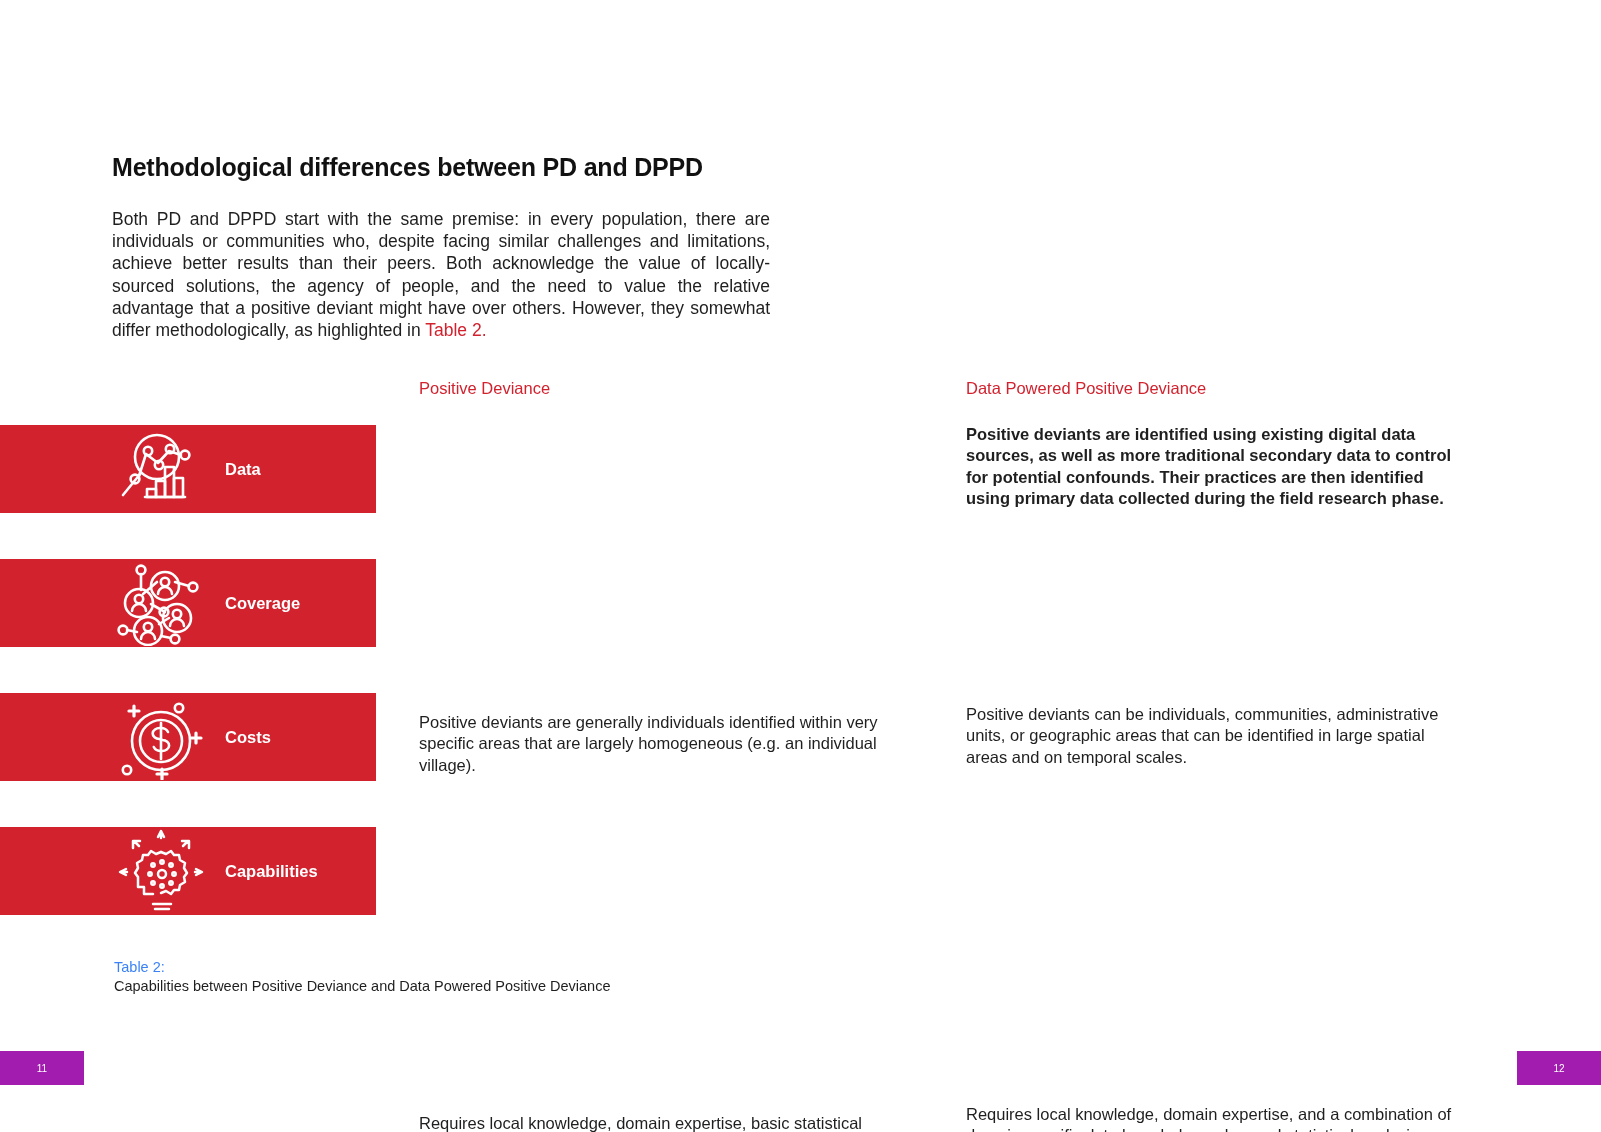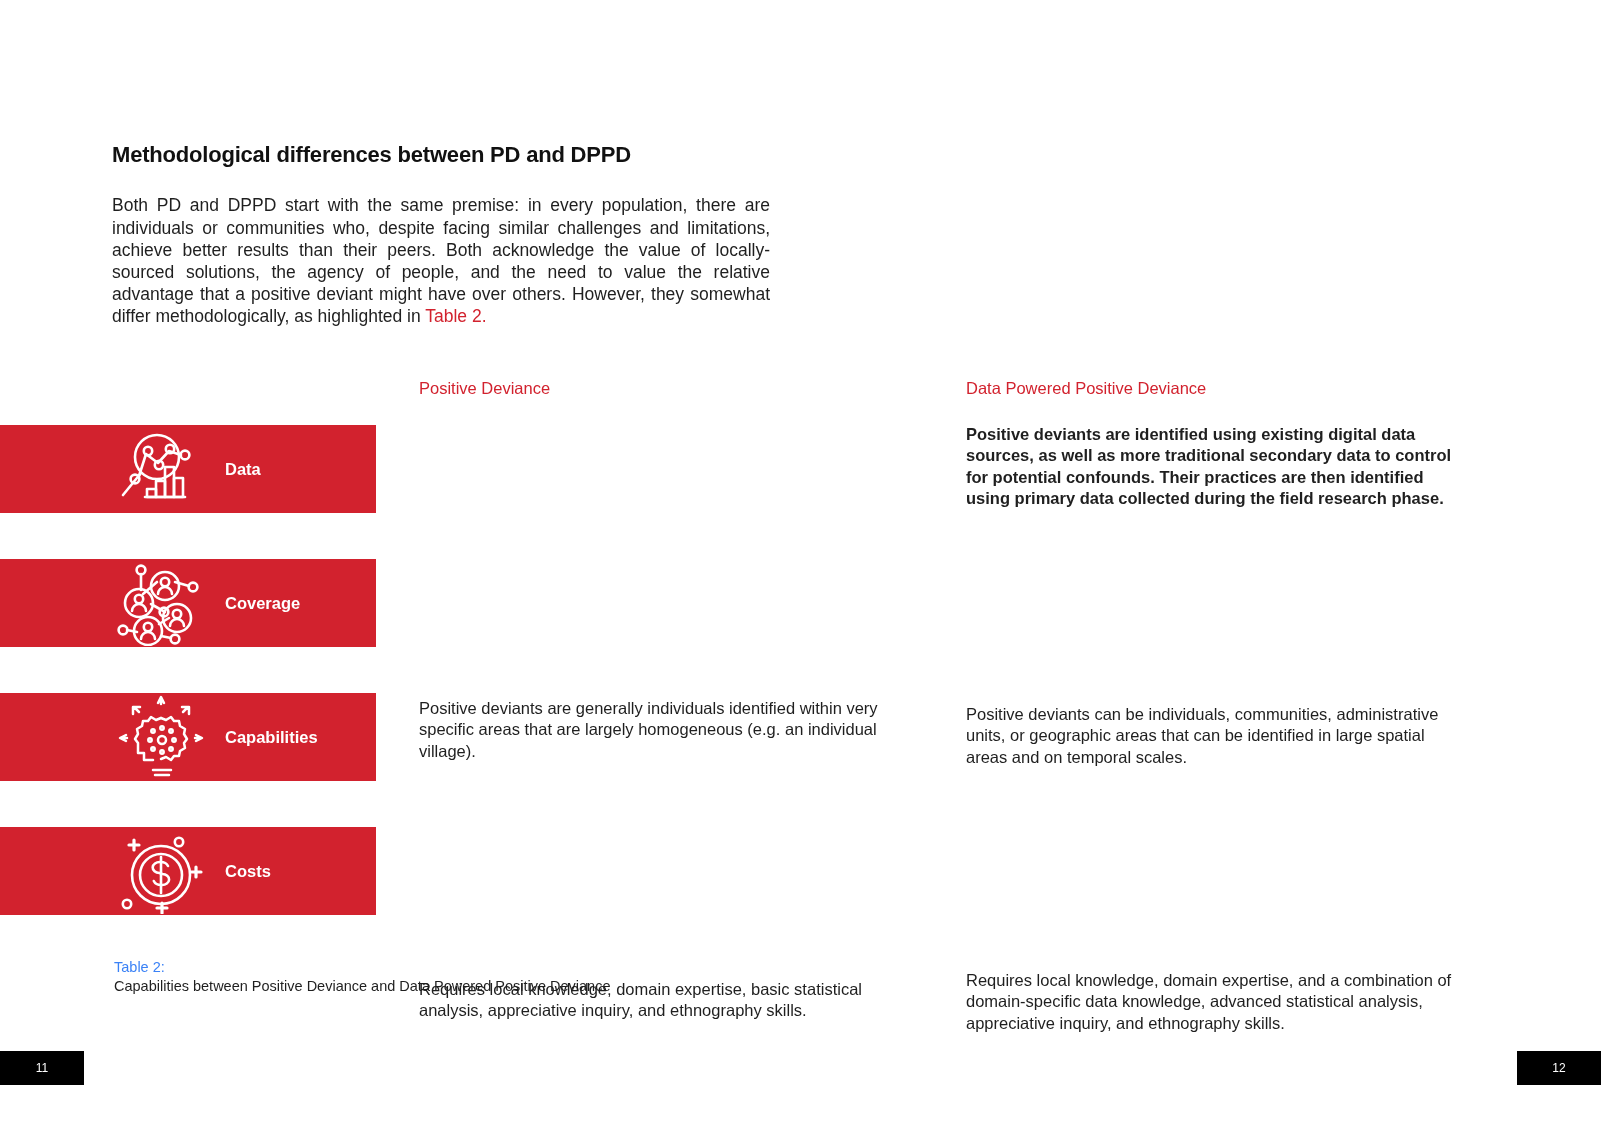--- a/index.html
+++ b/index.html
@@ -24,25 +24,25 @@
   }
 
   
   .intro {
     position: absolute;
     left: 112px;
     top: 136px;
     width: 658px;
   }
   .doc-heading {
-    font-size: 22px;
+    font-size: 25px;
     font-weight: bold;
     color: #111111;
     letter-spacing: -0.2px;
-    margin: 6px 0 26px 0;
+    margin: 16px 0 26px 0;
     line-height: 1.2;
   }
   .intro-para {
     font-size: 17.5px;
     line-height: 1.27;
     color: #1f1f1f;
     text-align: justify;
     margin: 0;
   }
   .intro-para .ref-link {
@@ -115,21 +115,21 @@
     top: 0;
     width: 492px;
     font-size: 16.5px;
     line-height: 1.3;
     color: #1f1f1f;
   }
 
   
   .trow.r1 .cell-pd   { top: 20px; }
   .trow.r1 .cell-dppd { top: -1px; font-weight: bold; }
-  .trow.r2 .cell-pd   { top: 139px; }
+  .trow.r2 .cell-pd   { top: 153px; }
   .trow.r2 .cell-dppd { top: 145px; }
   .trow.r3 .cell-pd   { top: 286px; }
   .trow.r3 .cell-dppd { top: 277px; }
 
   
   .caption {
     position: absolute;
     left: 114px;
     top: 958px;
     width: 700px;
@@ -138,23 +138,23 @@
   }
   .caption-label { color: #3b82f6; display: block; }
   .caption-text  { color: #1f1f1f; display: block; }
 
   
   .page-num {
     position: absolute;
     bottom: 47px;
     width: 84px;
     height: 34px;
-    background: #000000;
+    background: #a21caf;
     color: #ffffff;
-    font-size: 12px;
+    font-size: 10px;
     display: flex;
     align-items: center;
     justify-content: center;
   }
   .page-num.left  { left: 0; justify-content: center; }
   .page-num.right { right: 0; justify-content: center; }
 </style>
 </head>
 <body>
 
@@ -229,20 +229,49 @@
               <circle cx="35" cy="71" r="14"></circle>
               <circle cx="35" cy="67" r="4.2"></circle>
               <path d="M28 79 a7 7 0 0 1 14 0"></path>
             </g>
           </svg>
         </div>
         <div class="label-text">Coverage</div>
       </div>
       <div class="cell-pd">Positive deviants are generally individuals identified within very specific areas that are largely homogeneous (e.g. an individual village).</div>
       <div class="cell-dppd">Positive deviants can be individuals, communities, administrative units, or geographic areas that can be identified in large spatial areas and on temporal scales.</div>
+    </div>
+
+    <div class="trow r4">
+      <div class="label-cell">
+        <div class="label-icon">
+          <svg width="96" height="86" viewBox="0 0 96 86" fill="none" stroke="#ffffff" stroke-width="2.6" stroke-linecap="round" stroke-linejoin="round">
+            <circle cx="48" cy="47" r="29"></circle>
+            <circle cx="48" cy="47" r="21"></circle>
+            <path d="M55 38 a8 6 0 0 0 -8 -4 a7 5.5 0 0 0 -0.6 11 l3 1 a7 5.5 0 0 1 -0.6 11 a8 6 0 0 1 -8 -4"></path>
+            <line x1="48" y1="29" x2="48" y2="65"></line>
+            <g stroke-width="3.2">
+              <line x1="16" y1="17" x2="26" y2="17"></line>
+              <line x1="21" y1="12" x2="21" y2="22"></line>
+            </g>
+            <g stroke-width="3.2">
+              <line x1="78" y1="44" x2="88" y2="44"></line>
+              <line x1="83" y1="39" x2="83" y2="49"></line>
+            </g>
+            <g stroke-width="3.2">
+              <line x1="44" y1="80" x2="54" y2="80"></line>
+              <line x1="49" y1="75" x2="49" y2="85"></line>
+            </g>
+            <circle cx="66" cy="14" r="4.2"></circle>
+            <circle cx="14" cy="76" r="4.2"></circle>
+          </svg>
+        </div>
+        <div class="label-text">Costs</div>
+      </div>
+
     </div>
 
     <div class="trow r3">
       <div class="label-cell">
         <div class="label-icon">
           <svg width="100" height="86" viewBox="0 0 100 86" fill="none" stroke="#ffffff" stroke-width="2.5" stroke-linecap="round" stroke-linejoin="round">
             <path d="M50 10 v-6 M47 9 l3 -6 l3 6"></path>
             <path d="M72 18 l5 -5 M71 13 l7 0 l0 7"></path>
             <path d="M28 18 l-5 -5 M29 13 l-7 0 l0 7"></path>
             <path d="M84 44 h6 M85 41 l6 3 l-6 3"></path>
@@ -261,49 +290,20 @@
             <line x1="42" y1="76" x2="60" y2="76"></line>
             <line x1="44" y1="81" x2="58" y2="81"></line>
           </svg>
         </div>
         <div class="label-text">Capabilities</div>
       </div>
       <div class="cell-pd">Requires local knowledge, domain expertise, basic statistical analysis, appreciative inquiry, and ethnography skills.</div>
       <div class="cell-dppd">Requires local knowledge, domain expertise, and a combination of domain-specific data knowledge, advanced statistical analysis, appreciative inquiry, and ethnography skills.</div>
     </div>
 
-    <div class="trow r4">
-      <div class="label-cell">
-        <div class="label-icon">
-          <svg width="96" height="86" viewBox="0 0 96 86" fill="none" stroke="#ffffff" stroke-width="2.6" stroke-linecap="round" stroke-linejoin="round">
-            <circle cx="48" cy="47" r="29"></circle>
-            <circle cx="48" cy="47" r="21"></circle>
-            <path d="M55 38 a8 6 0 0 0 -8 -4 a7 5.5 0 0 0 -0.6 11 l3 1 a7 5.5 0 0 1 -0.6 11 a8 6 0 0 1 -8 -4"></path>
-            <line x1="48" y1="29" x2="48" y2="65"></line>
-            <g stroke-width="3.2">
-              <line x1="16" y1="17" x2="26" y2="17"></line>
-              <line x1="21" y1="12" x2="21" y2="22"></line>
-            </g>
-            <g stroke-width="3.2">
-              <line x1="78" y1="44" x2="88" y2="44"></line>
-              <line x1="83" y1="39" x2="83" y2="49"></line>
-            </g>
-            <g stroke-width="3.2">
-              <line x1="44" y1="80" x2="54" y2="80"></line>
-              <line x1="49" y1="75" x2="49" y2="85"></line>
-            </g>
-            <circle cx="66" cy="14" r="4.2"></circle>
-            <circle cx="14" cy="76" r="4.2"></circle>
-          </svg>
-        </div>
-        <div class="label-text">Costs</div>
-      </div>
-
-    </div>
-
   </div>
 
   <div class="caption">
     <span class="caption-label">Table 2:</span>
     <span class="caption-text">Capabilities between Positive Deviance and Data Powered Positive Deviance</span>
   </div>
 
   <div class="page-num left">11</div>
   <div class="page-num right">12</div>
 

